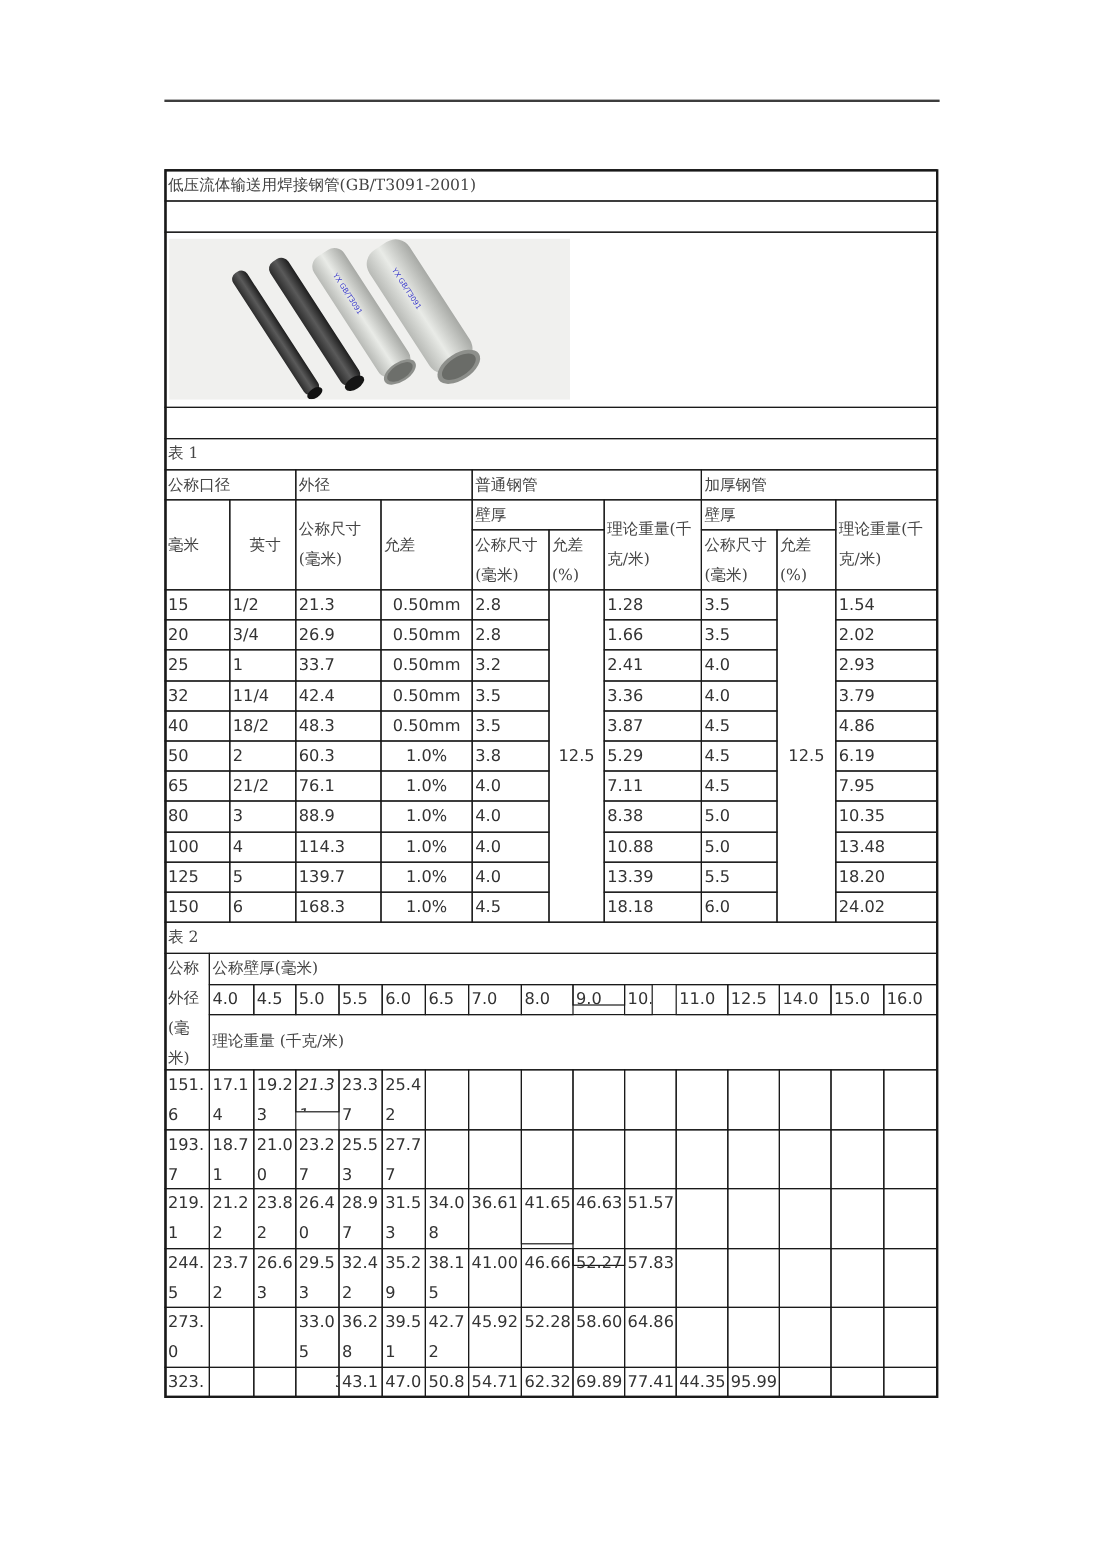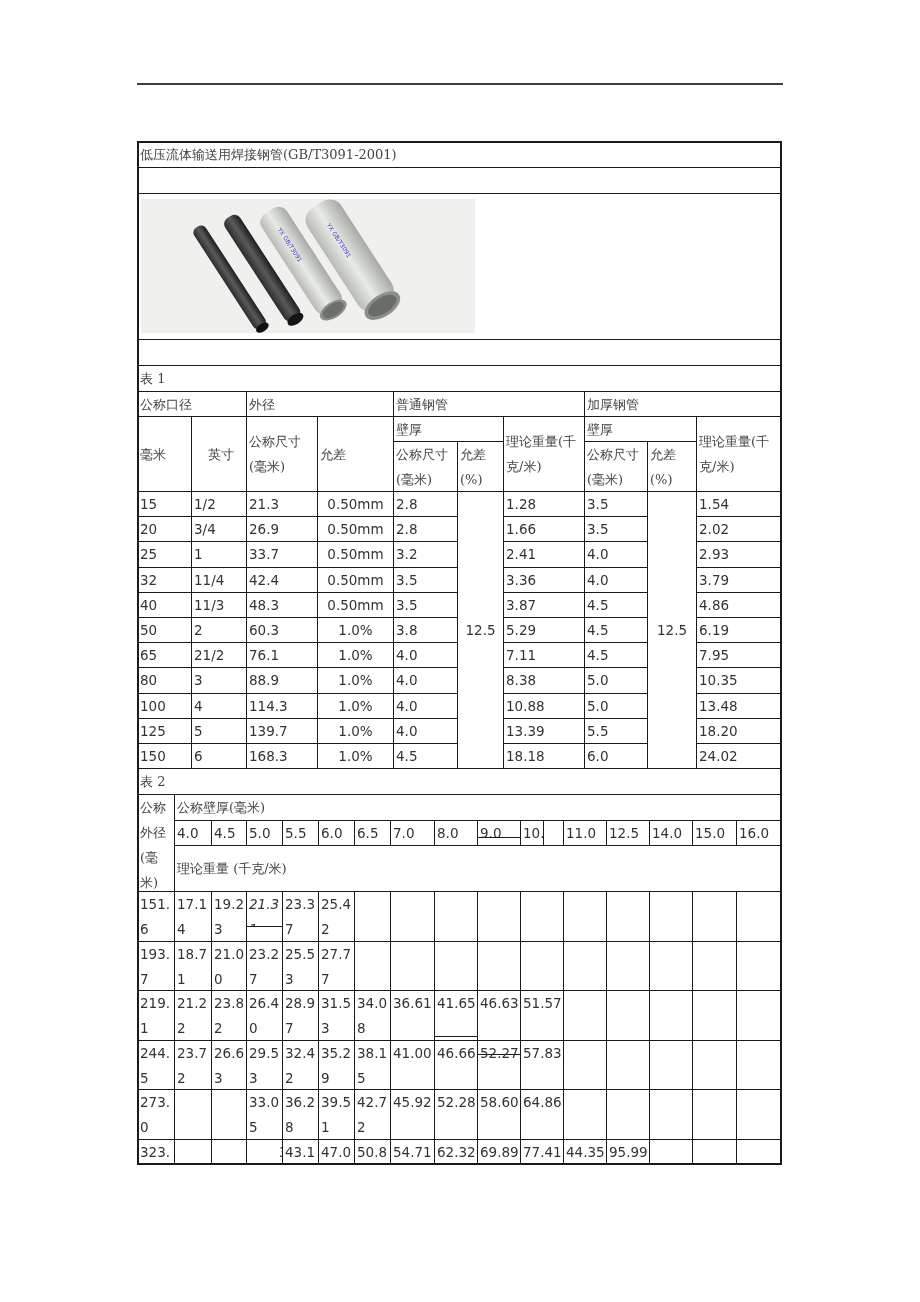--- a/index.html
+++ b/index.html
@@ -106,21 +106,21 @@
     <div class="cell" style="left: 696px; top: 541px; width: 85px; height: 27px;">2.93</div>
     <div class="cell" style="left: 137px; top: 567px; width: 55px; height: 26px;">32</div>
     <div class="cell" style="left: 191px; top: 567px; width: 56px; height: 26px;">11/4</div>
     <div class="cell" style="left: 246px; top: 567px; width: 72px; height: 26px;">42.4</div>
     <div class="cell center" style="left: 317px; top: 567px; width: 77px; height: 26px;">0.50mm</div>
     <div class="cell" style="left: 393px; top: 567px; width: 65px; height: 26px;">3.5</div>
     <div class="cell" style="left: 503px; top: 567px; width: 82px; height: 26px;">3.36</div>
     <div class="cell" style="left: 584px; top: 567px; width: 64px; height: 26px;">4.0</div>
     <div class="cell" style="left: 696px; top: 567px; width: 85px; height: 26px;">3.79</div>
     <div class="cell" style="left: 137px; top: 592px; width: 55px; height: 26px;">40</div>
-    <div class="cell" style="left: 191px; top: 592px; width: 56px; height: 26px;">11/3</div>
+    <div class="cell" style="left: 191px; top: 592px; width: 56px; height: 26px;">18/2</div>
     <div class="cell" style="left: 246px; top: 592px; width: 72px; height: 26px;">48.3</div>
     <div class="cell center" style="left: 317px; top: 592px; width: 77px; height: 26px;">0.50mm</div>
     <div class="cell" style="left: 393px; top: 592px; width: 65px; height: 26px;">3.5</div>
     <div class="cell" style="left: 503px; top: 592px; width: 82px; height: 26px;">3.87</div>
     <div class="cell" style="left: 584px; top: 592px; width: 64px; height: 26px;">4.5</div>
     <div class="cell" style="left: 696px; top: 592px; width: 85px; height: 26px;">4.86</div>
     <div class="cell" style="left: 137px; top: 617px; width: 55px; height: 26px;">50</div>
     <div class="cell" style="left: 191px; top: 617px; width: 56px; height: 26px;">2</div>
     <div class="cell" style="left: 246px; top: 617px; width: 72px; height: 26px;">60.3</div>
     <div class="cell center" style="left: 317px; top: 617px; width: 77px; height: 26px;">1.0%</div>

